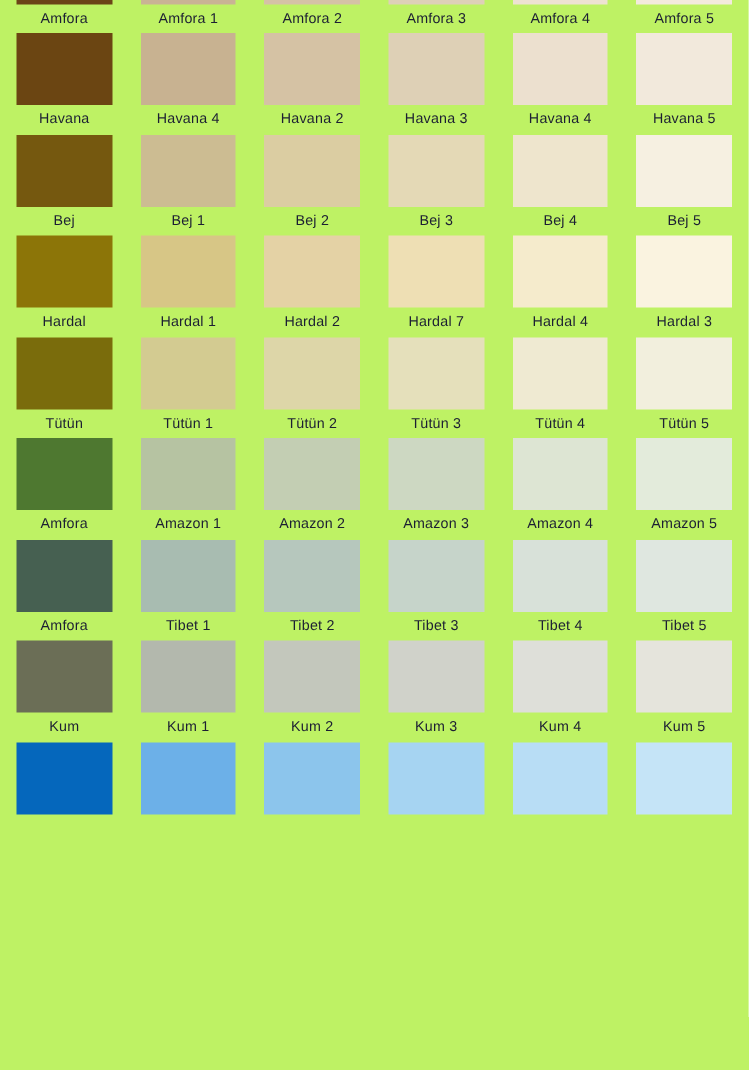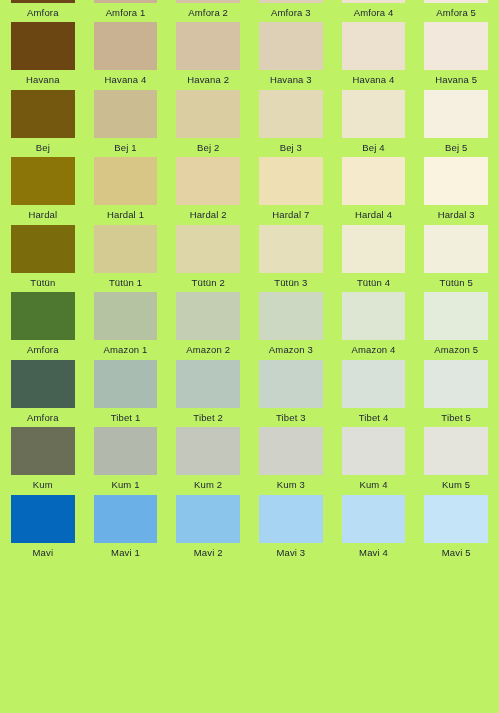--- a/index.html
+++ b/index.html
@@ -215,22 +215,14 @@
     </div>
     <div class="palette-row">
       <div class="swatch-strip">
         <div class="swatch" style="background-color: rgb(5, 103, 188);"></div>
         <div class="swatch" style="background-color: rgb(108, 176, 232);"></div>
         <div class="swatch" style="background-color: rgb(140, 197, 236);"></div>
         <div class="swatch" style="background-color: rgb(166, 212, 242);"></div>
         <div class="swatch" style="background-color: rgb(184, 221, 245);"></div>
         <div class="swatch" style="background-color: rgb(197, 228, 247);"></div>
       </div>
-      <div class="label-strip">
-        <div class="swatch-label">Mavi</div>
-        <div class="swatch-label">Mavi 1</div>
-        <div class="swatch-label">Mavi 2</div>
-        <div class="swatch-label">Mavi 3</div>
-        <div class="swatch-label">Mavi 4</div>
-        <div class="swatch-label">Mavi 5</div>
-      </div>
     </div>
   </div>
 
 </body></html>

